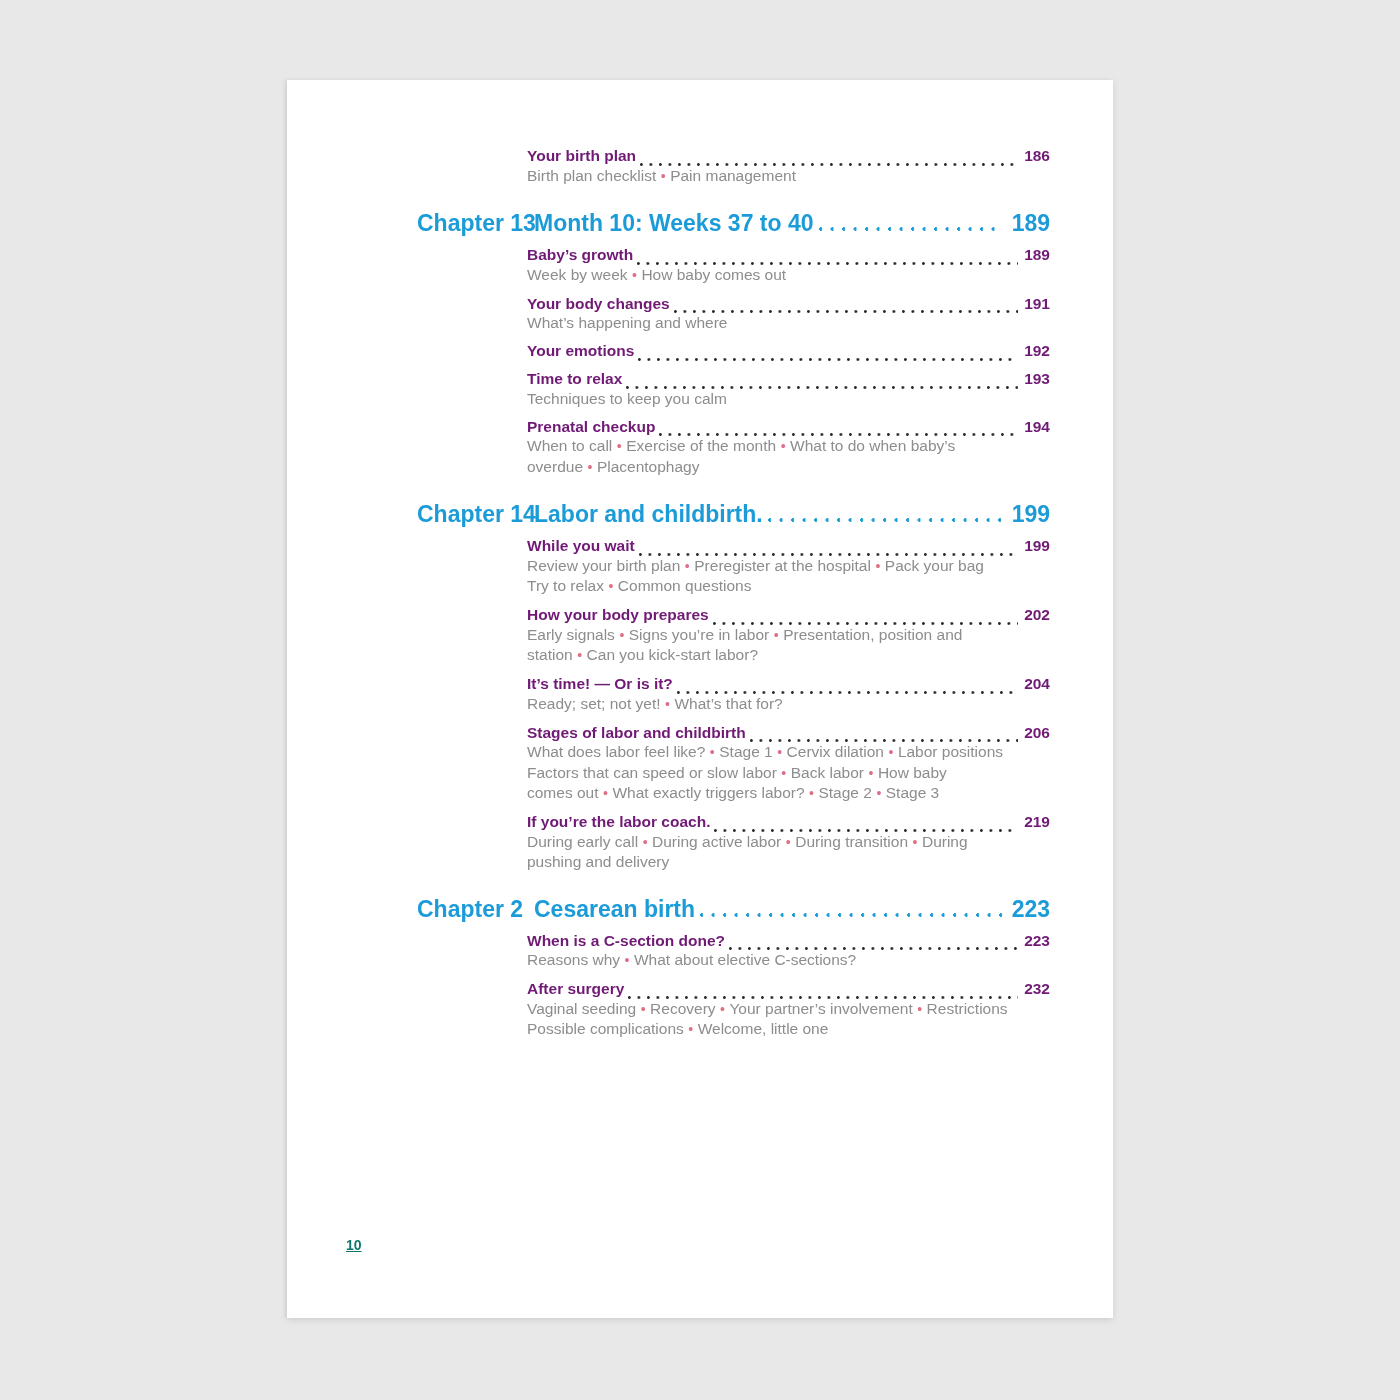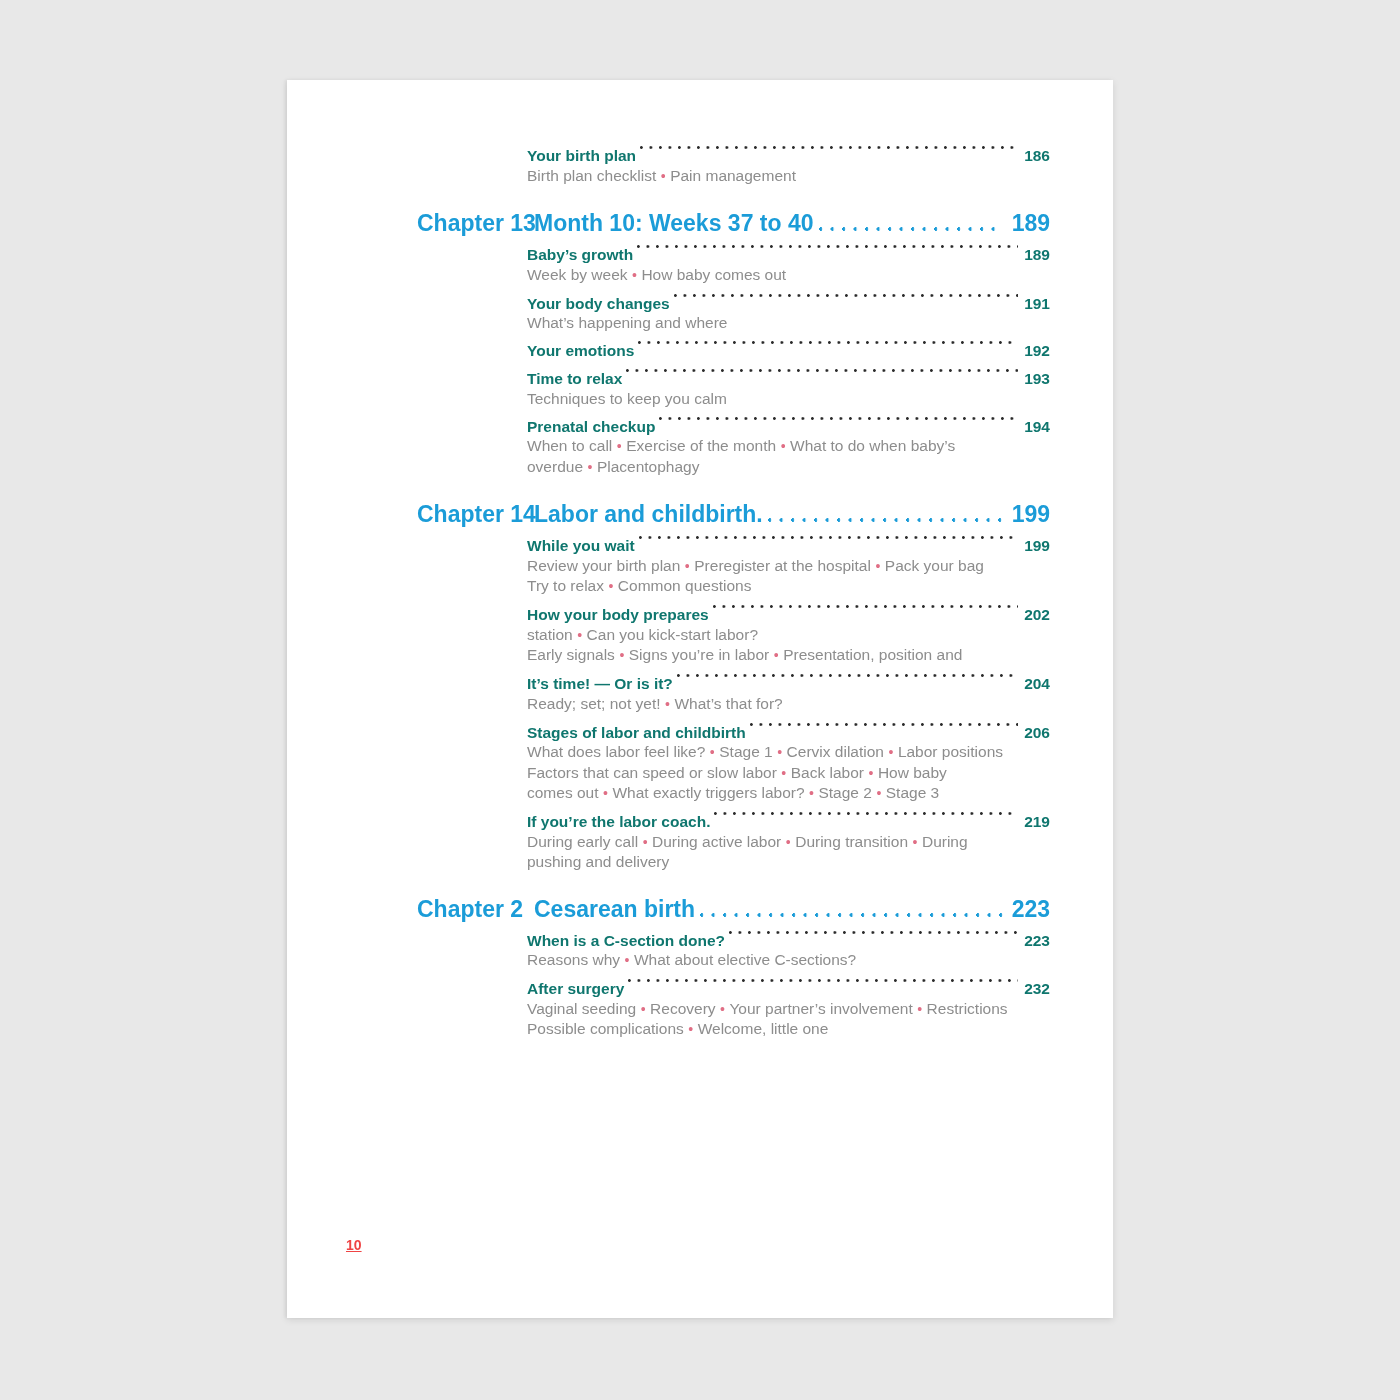--- a/index.html
+++ b/index.html
@@ -44,24 +44,24 @@
     flex: 0 0 117px;
     width: 117px;
   }
   .chapter-title { flex: 0 0 auto; }
   
   .entry {
     margin: 0 0 8.5px 117px;
   }
   .entry-row {
     display: flex;
-    align-items: flex-start;
+    align-items: flex-end;
     font-size: 15.5px;
     font-weight: bold;
-    color: #0f766e;
+    color: #701a75;
     line-height: 19.5px;
     white-space: nowrap;
   }
   .entry-title { flex: 0 0 auto; }
   .pagenum { flex: 0 0 auto; font-weight: bold; }
   .chapter-page { color: #1B9CD8; }
   
   .leader {
     flex: 1 1 auto;
     min-width: 18px;
@@ -90,21 +90,21 @@
     margin: 0 4.5px;
     font-size: 14px;
   }
   
   .folio {
     position: absolute;
     left: 59px;
     top: 1156px;
     font-size: 14px;
     font-weight: bold;
-    color: #ef4444;
+    color: #0f766e;
     line-height: 18px;
     text-decoration: underline;
   }
 </style>
 </head>
 <body>
 
 <div class="sheet">
   <div class="toc">
       <div class="group">
@@ -180,22 +180,22 @@
           </div>
           <div class="sub"><span>Review your birth plan</span><span class="bullet">•</span><span>Preregister at the hospital</span><span class="bullet">•</span><span>Pack your bag</span></div>
           <div class="sub"><span>Try to relax</span><span class="bullet">•</span><span>Common questions</span></div>
         </div>
         <div class="entry">
           <div class="entry-row">
             <span class="entry-title">How your body prepares</span>
             <span class="leader"></span>
             <span class="pagenum">202</span>
           </div>
+          <div class="sub"><span>Early signals</span><span class="bullet">•</span><span>Signs you’re in labor</span><span class="bullet">•</span><span>Presentation, position and</span></div>
           <div class="sub"><span>station</span><span class="bullet">•</span><span>Can you kick-start labor?</span></div>
-          <div class="sub"><span>Early signals</span><span class="bullet">•</span><span>Signs you’re in labor</span><span class="bullet">•</span><span>Presentation, position and</span></div>
         </div>
         <div class="entry">
           <div class="entry-row">
             <span class="entry-title">It’s time! — Or is it?</span>
             <span class="leader"></span>
             <span class="pagenum">204</span>
           </div>
           <div class="sub"><span>Ready; set; not yet!</span><span class="bullet">•</span><span>What’s that for?</span></div>
         </div>
         <div class="entry">

